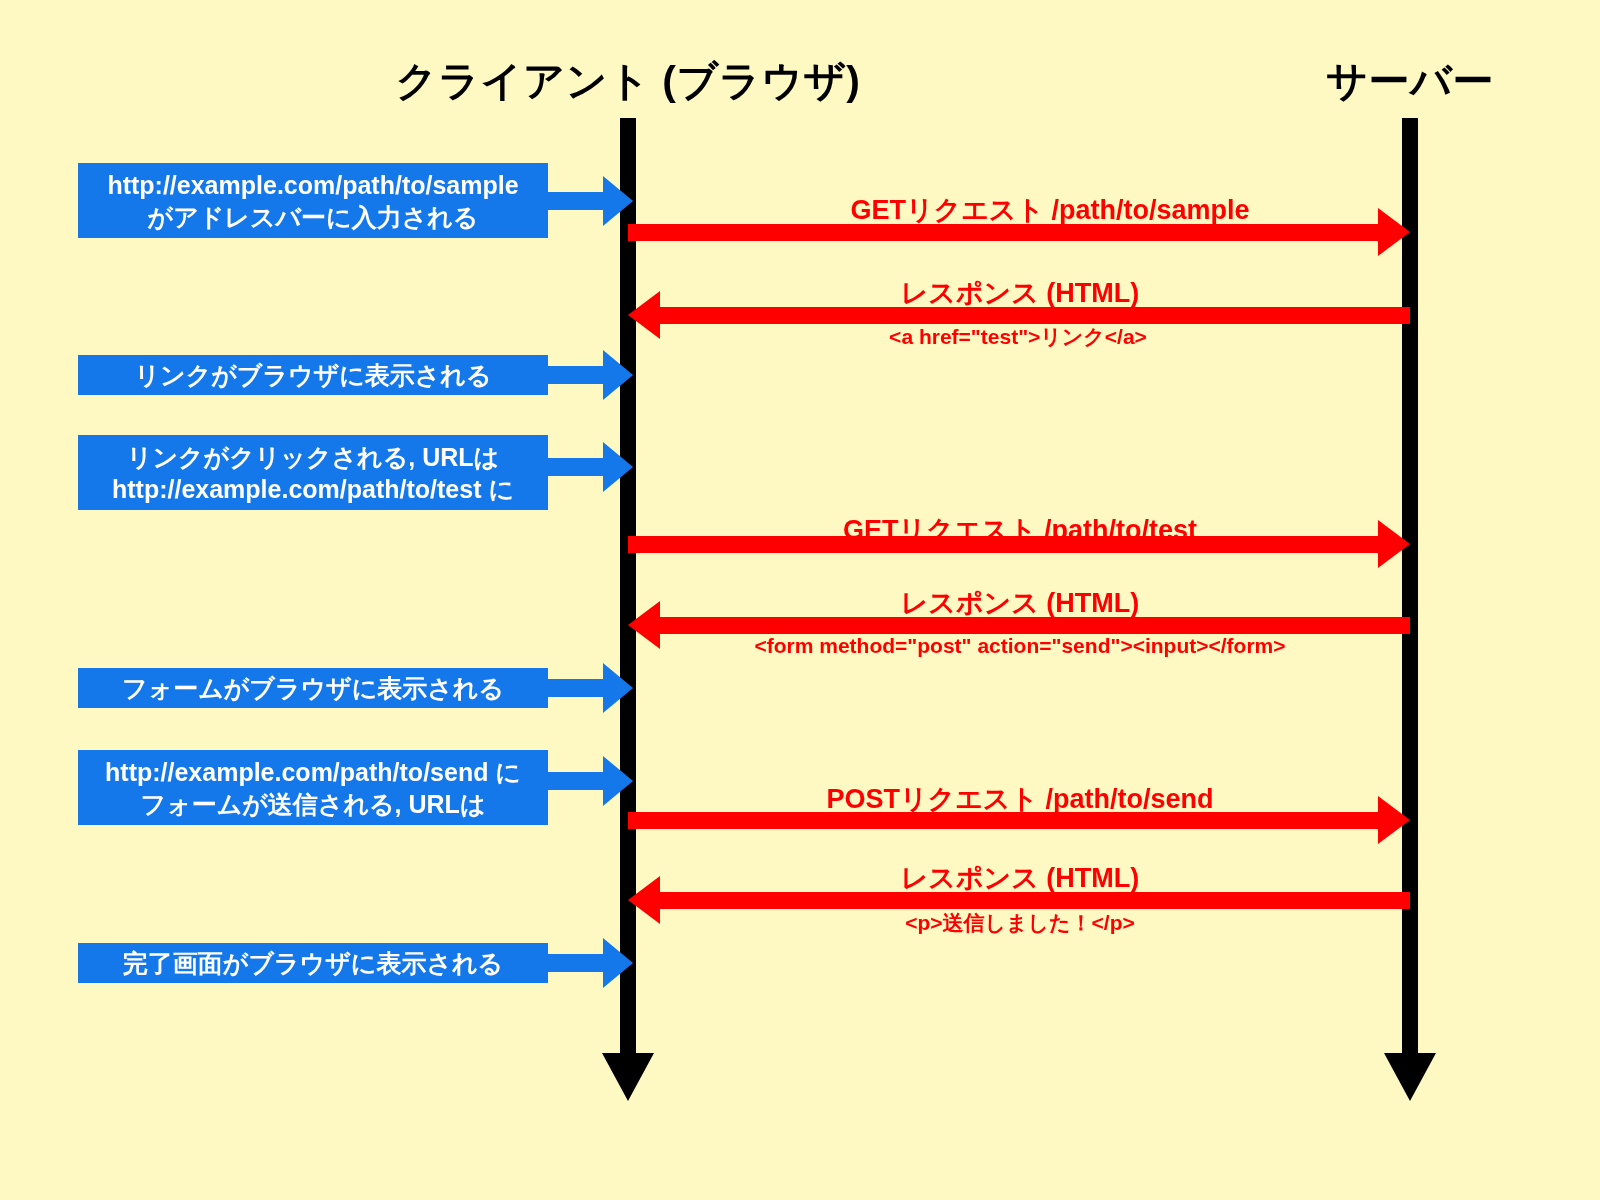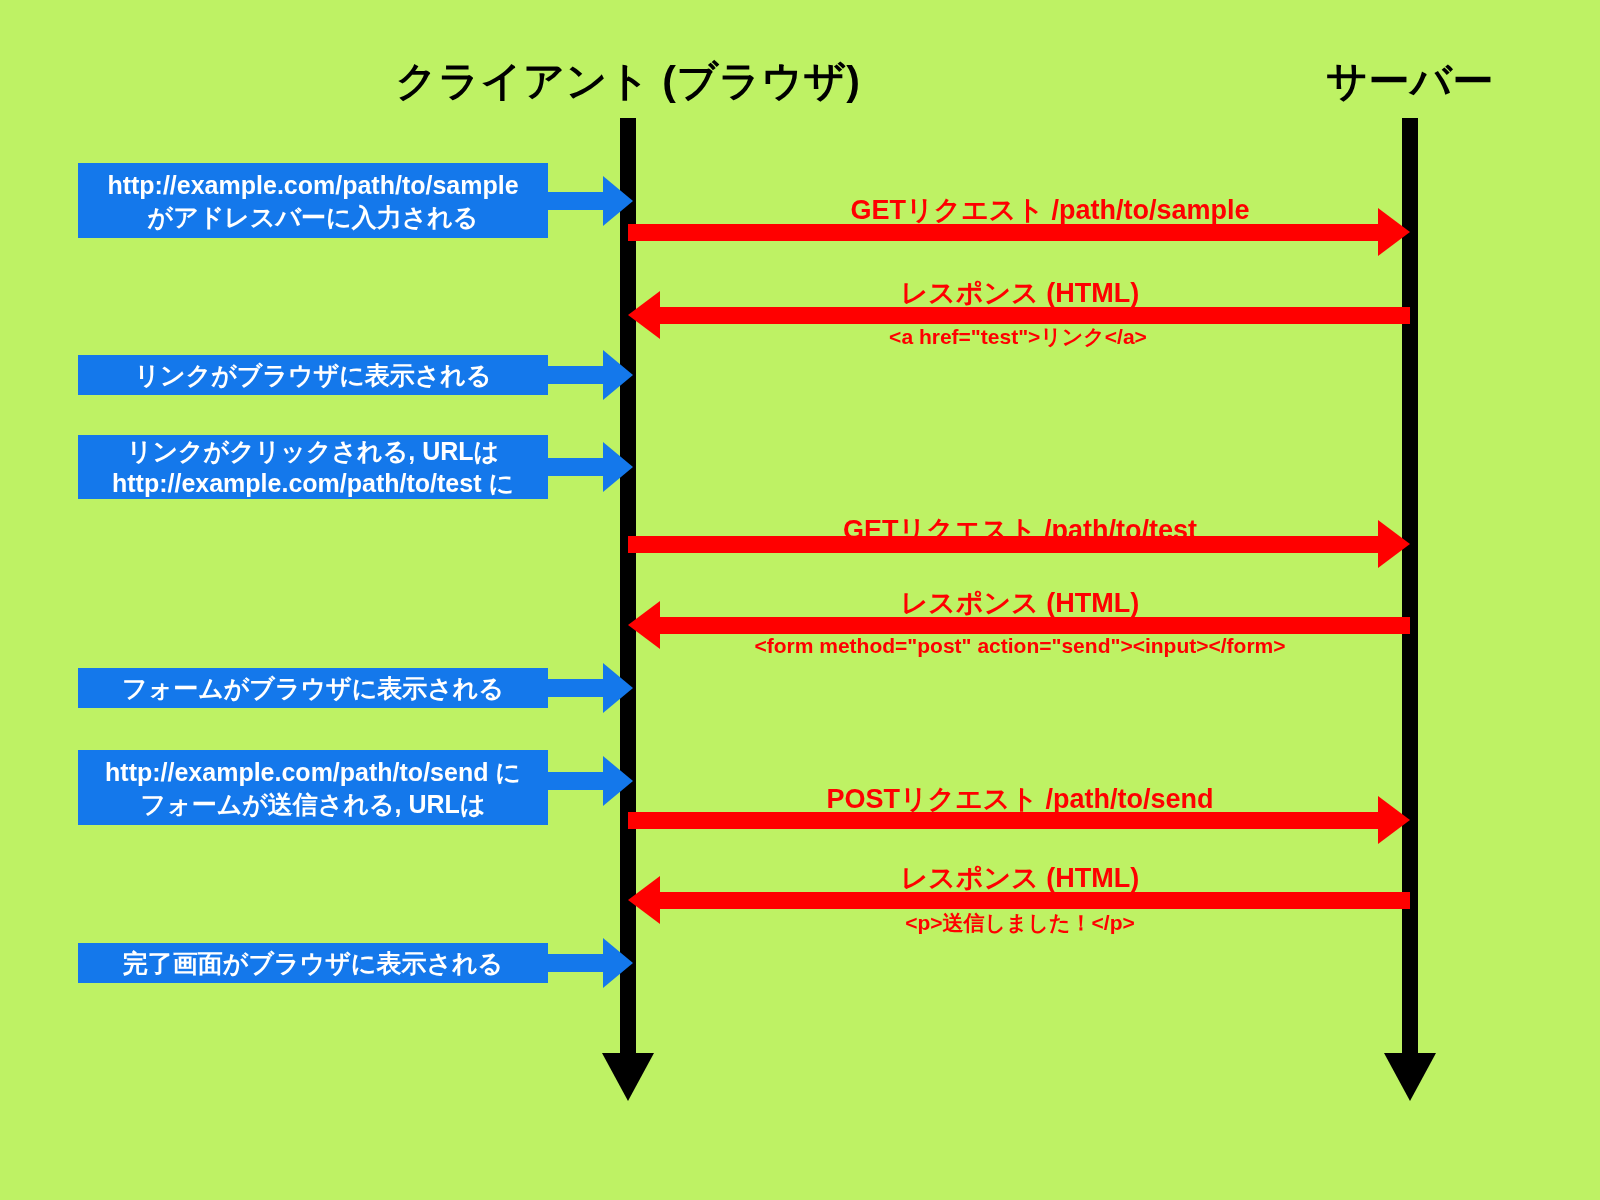--- a/index.html
+++ b/index.html
@@ -7,21 +7,21 @@
     padding: 0;
     background: #ffffff;
   }
   body {
     font-family: "Liberation Sans", "DejaVu Sans", sans-serif;
   }
   #canvas {
     position: relative;
     width: 1600px;
     height: 1200px;
-    background: #bef264;
+    background: #fef9c3;
     overflow: hidden;
   }
 
   
   .actor-title {
     position: absolute;
     font-weight: bold;
     color: #000000;
     white-space: nowrap;
     text-align: center;
@@ -163,21 +163,21 @@
   <div class="red-shaft" style="left:660px; top:307px; width:750px;"></div>
   <div class="red-head-left" style="left:628px; top:291px;"></div>
   <div class="red-sublabel" style="left:1018px; top:323px;">&lt;a href="test"&gt;リンク&lt;/a&gt;</div>
 
   <div class="note-box one-line" style="left:78px; top:355px; width:470px; height:40px;">
     <span class="note-line">リンクがブラウザに表示される</span>
   </div>
   <div class="blue-arrow-shaft" style="left:548px; top:366px; width:62px;"></div>
   <div class="blue-arrow-head" style="left:603px; top:350px;"></div>
 
-  <div class="note-box" style="left:78px; top:435px; width:470px; height:64px;">
+  <div class="note-box" style="left:78px; top:435px; width:470px; height:75px;">
     <span class="note-line">リンクがクリックされる, URLは</span>
     <span class="note-line">http://example.com/path/to/test に</span>
   </div>
   <div class="blue-arrow-shaft" style="left:548px; top:458px; width:62px;"></div>
   <div class="blue-arrow-head" style="left:603px; top:442px;"></div>
 
   <div class="red-label" style="left:1020px; top:512px;">GETリクエスト /path/to/test</div>
   <div class="red-shaft" style="left:628px; top:536px; width:752px;"></div>
   <div class="red-head-right" style="left:1378px; top:520px;"></div>
 

